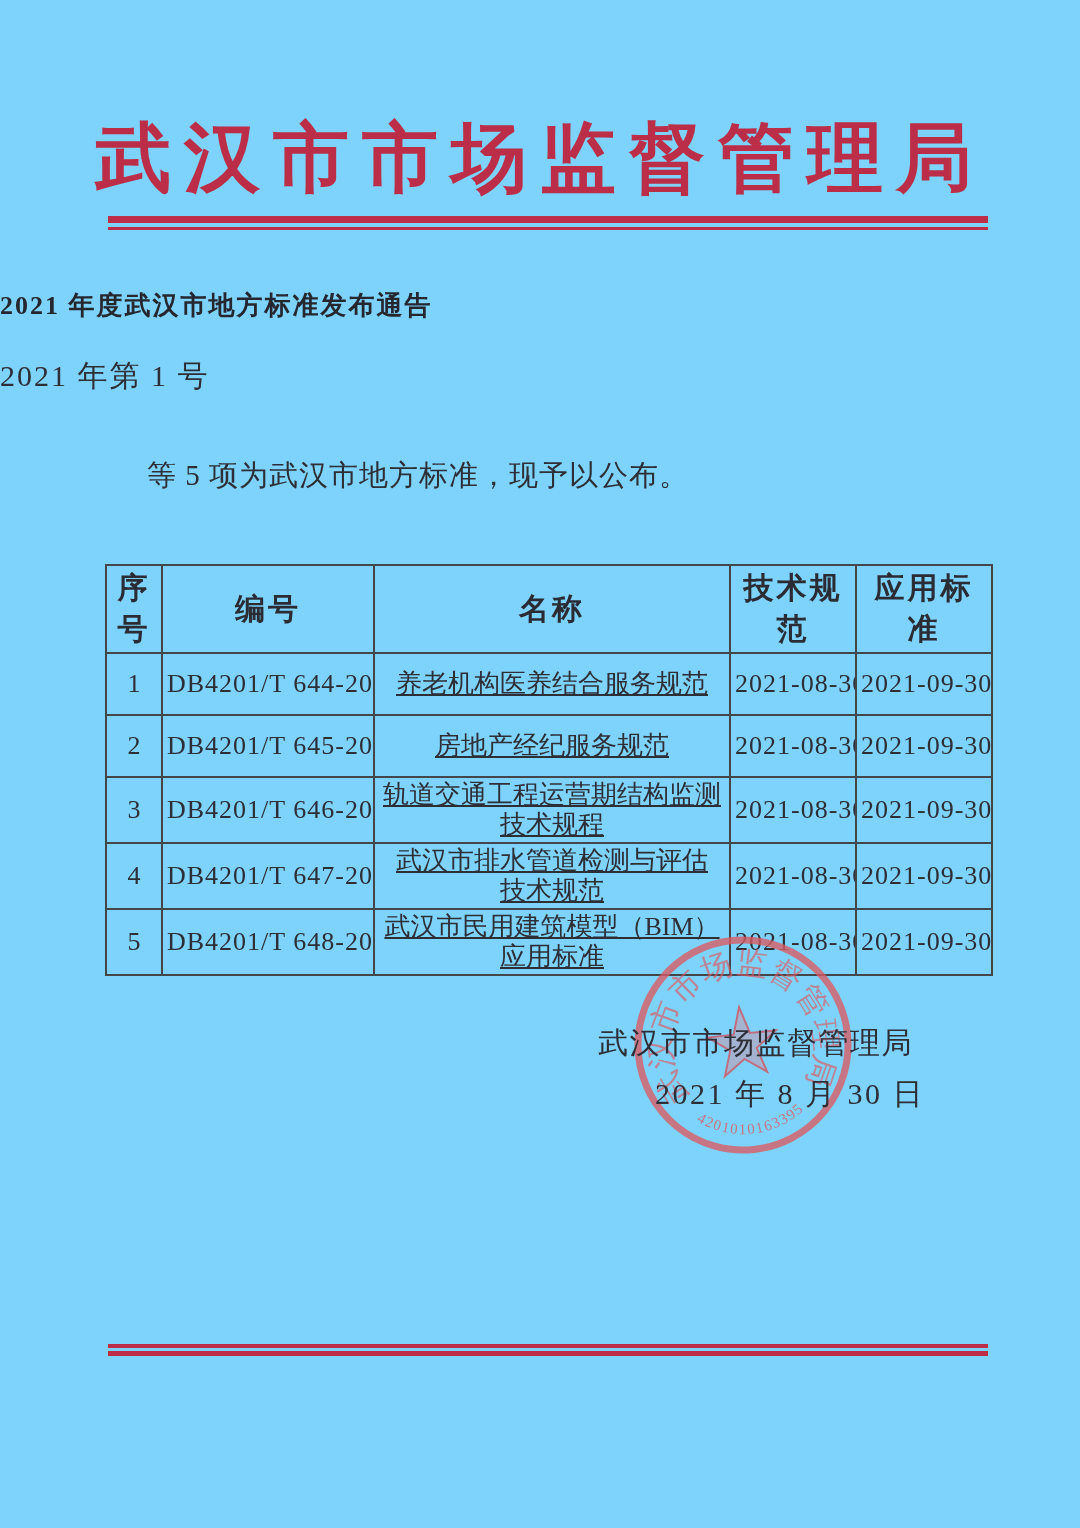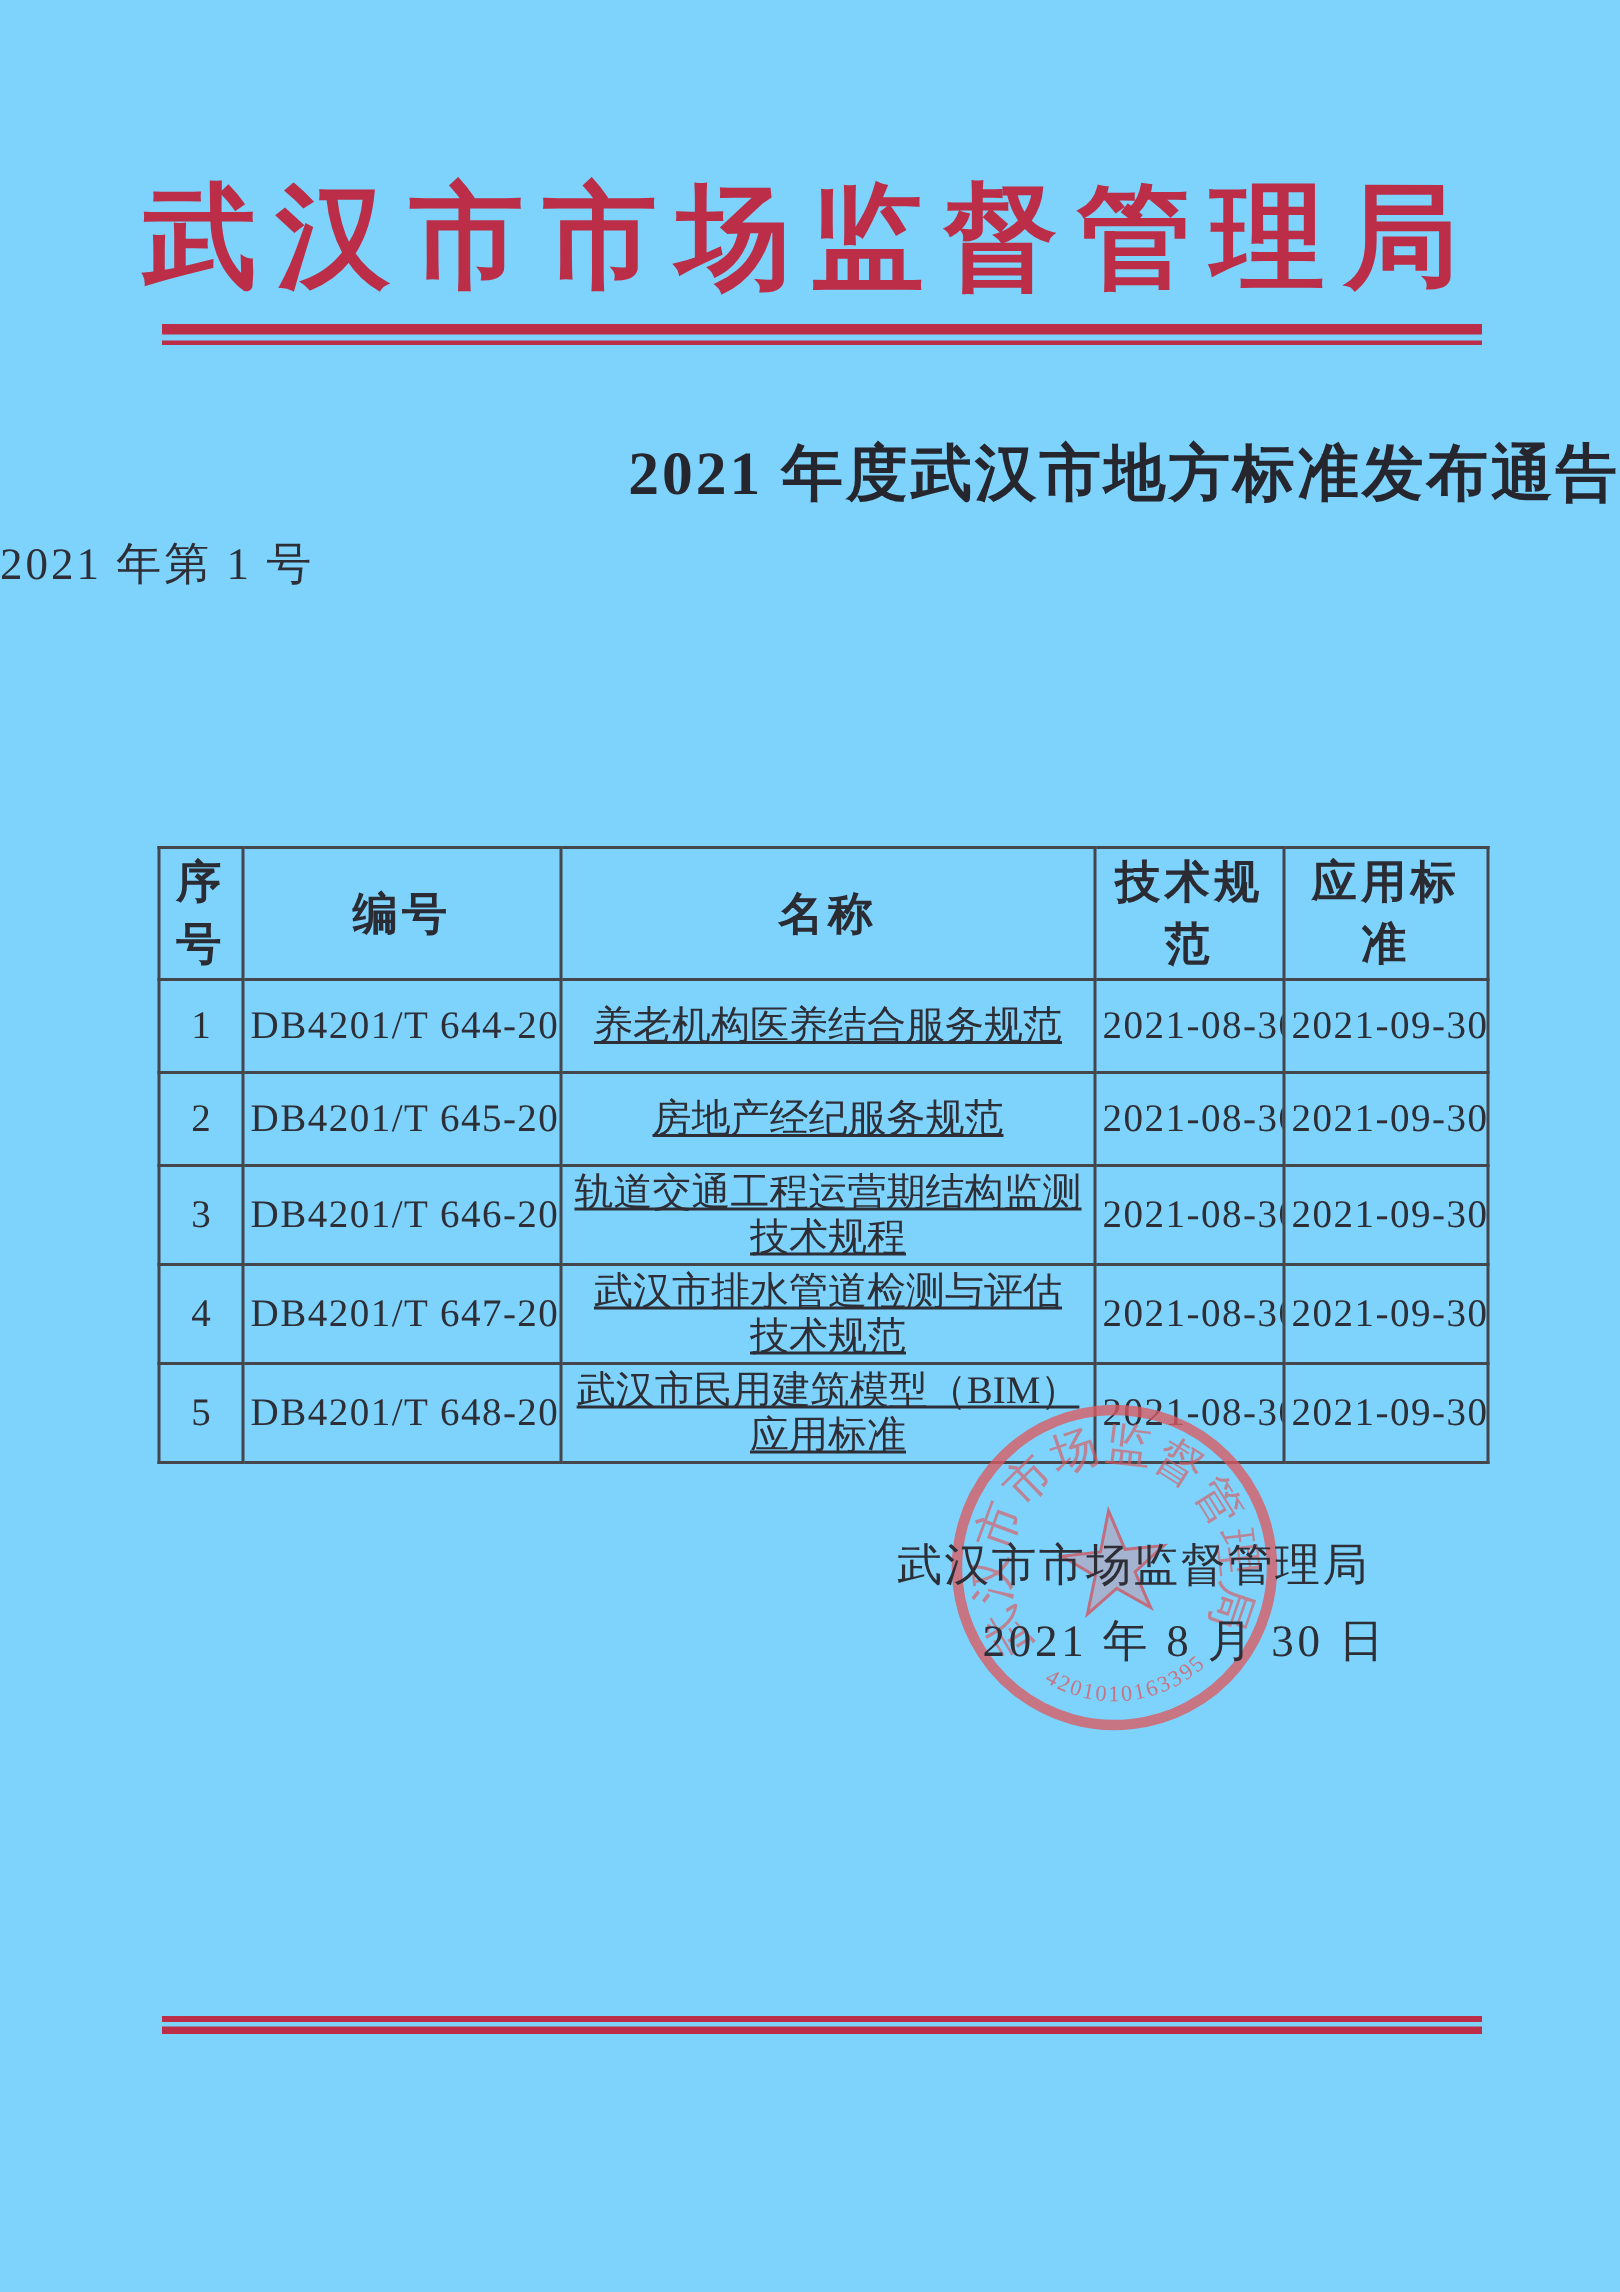--- a/index.html
+++ b/index.html
@@ -26,22 +26,22 @@
   .rule{background:#bc2e48;}
   .rule.r-thick{height:7px;}
   .rule.r-gap{height:4px;background:transparent;}
   .rule.r-thin{height:3px;}
   .rule.r-4{height:4px;}
   .rule.r-5{height:5px;}
   .rule-group.bottom{top:1344px;}
 
   .doc-title{
     position:absolute;top:288px;left:0;width:100%;
-    text-align:right;
-    font-size:41px;font-weight:700;
+    text-align:left;
+    font-size:26px;font-weight:700;
     letter-spacing:2px;
     color:#26262e;
   }
   .doc-number{
     position:absolute;top:356px;left:0;width:100%;
     font-size:30px;
     letter-spacing:2px;
   }
   .body-text{
     position:absolute;top:450px;left:147px;width:812px;
@@ -103,20 +103,21 @@
   <div class="rule-group top">
     <div class="rule r-thick"></div>
     <div class="rule r-gap"></div>
     <div class="rule r-thin"></div>
   </div>
 
   <div class="doc-title">2021 年度武汉市地方标准发布通告</div>
   <div class="doc-number">2021 年第 1 号</div>
 
   <div class="body-text">
+    <p class="body-line">等 5 项为武汉市地方标准，现予以公布。</p>
   </div>
 
   <table class="standards">
     <colgroup>
       <col style="width:56px">
       <col style="width:212px">
       <col style="width:356px">
       <col style="width:126px">
       <col style="width:136px">
     </colgroup>

